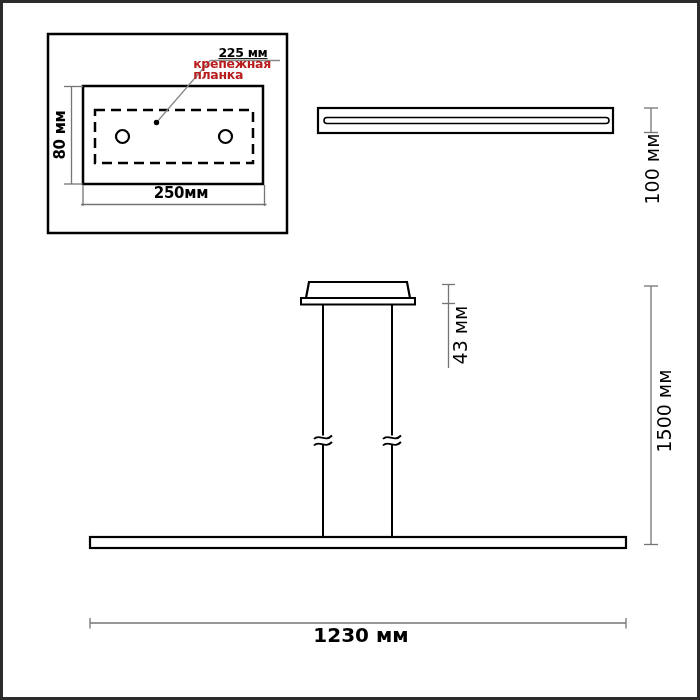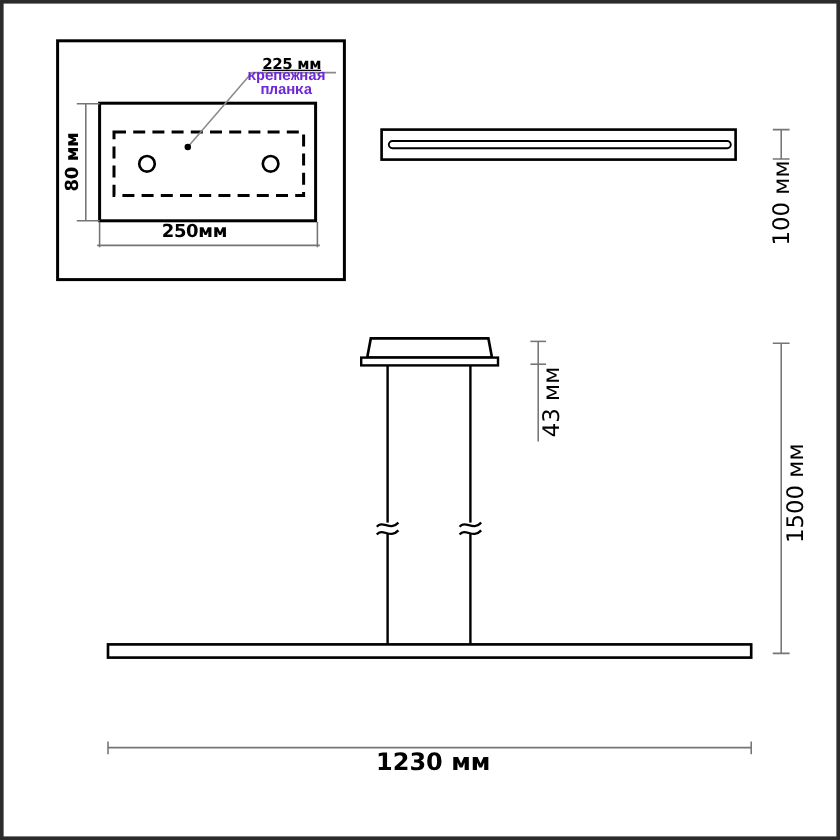--- a/index.html
+++ b/index.html
@@ -23,26 +23,25 @@
   }
   .lbl.rot { transform: translate(-50%, -50%) rotate(-90deg); }
   .lbl.small { font-size: 12.5px; font-weight: 700; letter-spacing: -0.3px; text-decoration: underline; }
   .lbl.mid   { font-size: 15px;   font-weight: 700; letter-spacing: -0.3px; }
   .lbl.big   { font-size: 19px;   font-weight: 400; }
   .lbl.bigger{ font-size: 20px;   font-weight: 700; }
   .part-label {
     position: absolute;
     left: 268px; top: 56px;
     transform: translateX(-100%);
-    text-align: center;
+    text-align: left;
     font-size: 12.5px; font-weight: 700; letter-spacing: -0.3px;
     line-height: 10.5px;
-    color: #6d28d9;
+    color: #b91c1c;
     white-space: nowrap;
-    font-family: Liberation Mono, monospace;
   }
 </style>
 </head>
 <body>
 
 <div class="canvas">
 
   <svg width="700" height="700" viewBox="0 0 700 700">
 
     <g>
@@ -122,21 +121,21 @@
 
   <span class="lbl small" style="left:240px; top:50px;">225 мм</span>
 
   <div class="part-label">
     <div>крепежная</div>
     <div>планка</div>
   </div>
 
   <span class="lbl mid rot" style="left:57px; top:132px;">80 мм</span>
 
-  <span class="lbl mid" style="left:159px; top:190px;">250мм</span>
+  <span class="lbl mid" style="left:178px; top:190px;">250мм</span>
 
   <span class="lbl big rot" style="left:648.5px; top:166px;">100 мм</span>
 
   <span class="lbl big rot" style="left:457px; top:331.5px;">43 мм</span>
 
   <span class="lbl big rot" style="left:661px; top:407.5px;">1500 мм</span>
 
   <span class="lbl bigger" style="left:358px; top:632px;">1230 мм</span>
 </div>
 

